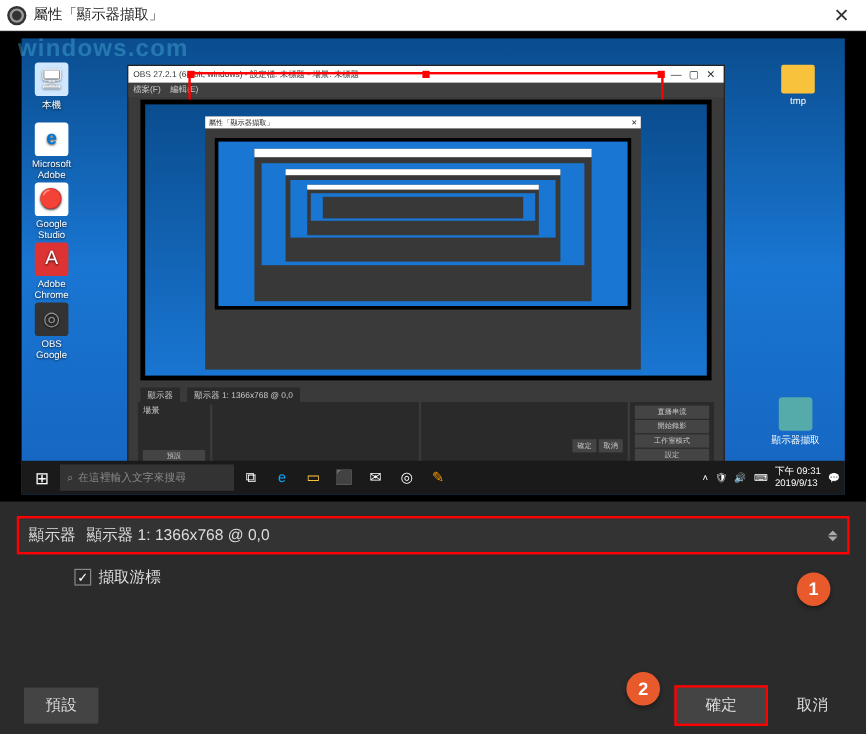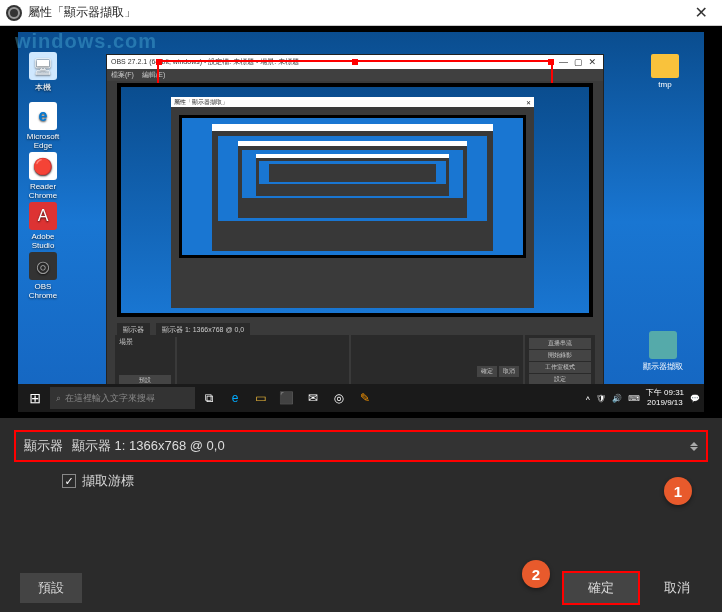--- a/index.html
+++ b/index.html
@@ -65,21 +65,21 @@
 .panel .btn { background: #444; padding: 1px 4px; margin: 1px 0; font-size: 6px; text-align: center; }
 
 .inner-status { position: absolute; left: 0; right: 0; bottom: 0; height: 14px; background: #2a2a2a; font-size: 6px; color: #999; display: flex; align-items: center; padding: 0 6px; }
 .inner-status .sp { flex: 1; }
 
 .taskbar { position: absolute; left: 0; right: 0; bottom: 0; height: 28px; background: #1a1a1a; display: flex; align-items: center; padding: 0 4px; gap: 2px; }
 .taskbar .start { width: 26px; height: 24px; display: flex; align-items: center; justify-content: center; color: #fff; font-size: 14px; }
 .taskbar .search { background: #333; height: 22px; width: 145px; display: flex; align-items: center; padding: 0 6px; font-size: 9px; color: #888; gap: 4px; }
 .taskbar .tb-icon { width: 24px; height: 24px; display: flex; align-items: center; justify-content: center; color: #fff; font-size: 12px; }
 .taskbar .tray { margin-left: auto; display: flex; align-items: center; gap: 6px; font-size: 8px; color: #fff; }
-.taskbar .clock { text-align: center; line-height: 1.2; font-size: 8px; }
+.taskbar .clock { text-align: left; line-height: 1.2; font-size: 8px; }
 
 .form-area { padding: 12px 14px; color: #ddd; font-size: 13px; }
 .display-row { display: flex; align-items: center; border: 2px solid #ff0000; background: #333; padding: 4px 8px; height: 32px; }
 .display-row .lbl { width: 48px; }
 .display-row .val { flex: 1; }
 .display-row .spinner { display: flex; flex-direction: column; gap: 1px; }
 .display-row .spinner span { width: 0; height: 0; border-left: 4px solid transparent; border-right: 4px solid transparent; }
 .display-row .spinner .up { border-bottom: 4px solid #aaa; }
 .display-row .spinner .dn { border-top: 4px solid #aaa; }
 
@@ -104,24 +104,24 @@
   <div class="title">屬性「顯示器擷取」</div>
   <div class="close">✕</div>
 </div>
 
 <div class="watermark">windows.com</div>
 
 <div class="preview">
   <div class="desktop">
 
     <div class="desk-icon" style="left:4px;top:20px"><div class="ico" style="background:#cfe8ff">🖥</div><span>本機</span></div>
-    <div class="desk-icon" style="left:4px;top:70px"><div class="ico" style="background:#fff;color:#0078d4;font-weight:bold">e</div><span>Microsoft Edge</span></div>
-    <div class="desk-icon" style="left:4px;top:120px"><div class="ico" style="background:#fff">🔴</div><span>Reader Chrome</span></div>
-    <div class="desk-icon" style="left:4px;top:170px"><div class="ico" style="background:#d33;color:#fff">A</div><span>Adobe Studio</span></div>
-    <div class="desk-icon" style="left:4px;top:220px"><div class="ico" style="background:#333;color:#999">◎</div><span>OBS Chrome</span></div>
+    <div class="desk-icon" style="left:4px;top:70px"><div class="ico" style="background:#fff;color:#0078d4;font-weight:bold">e</div><span>Microsoft Adobe</span></div>
+    <div class="desk-icon" style="left:4px;top:120px"><div class="ico" style="background:#fff">🔴</div><span>Google Studio</span></div>
+    <div class="desk-icon" style="left:4px;top:170px"><div class="ico" style="background:#d33;color:#fff">A</div><span>Adobe Chrome</span></div>
+    <div class="desk-icon" style="left:4px;top:220px"><div class="ico" style="background:#333;color:#999">◎</div><span>OBS Google</span></div>
 
     <div class="tmp-folder"><div class="ico"></div><span>tmp</span></div>
     <div class="recycle"><div class="ico"></div><span>顯示器擷取</span></div>
 
     <div class="inner-window">
       <div class="inner-titlebar">
         <span>OBS 27.2.1 (64-bit, windows) - 設定檔: 未標題 - 場景: 未標題</span>
           <span class="spacer"></span>
         <span class="wc">—</span>
           <span class="wc">▢</span>

